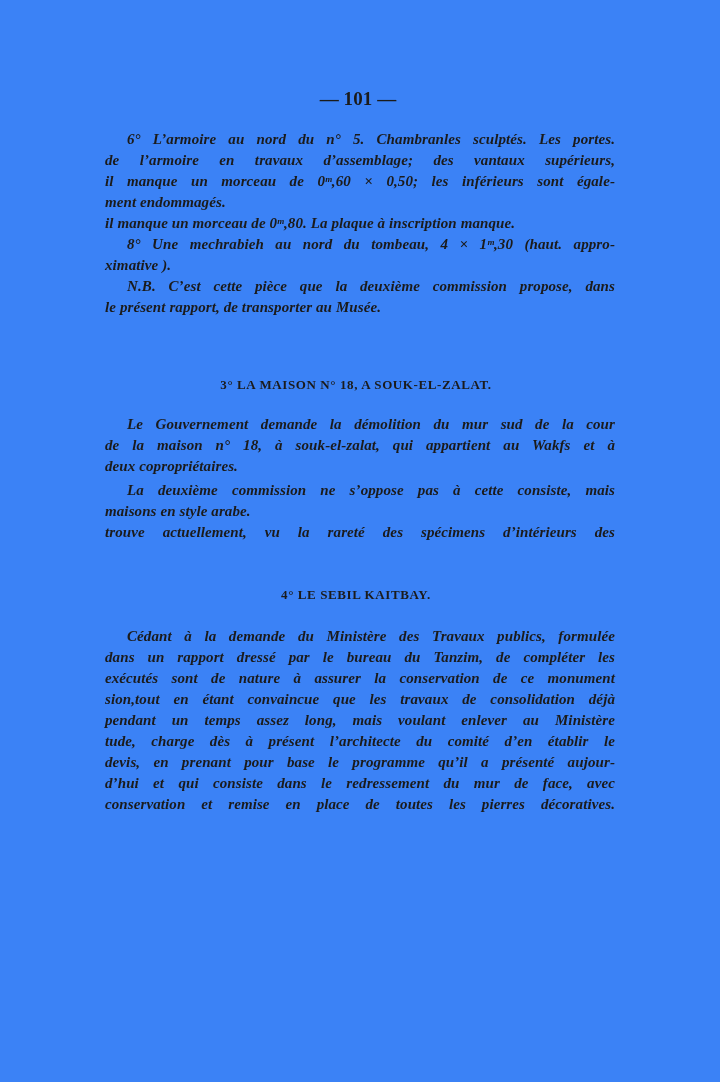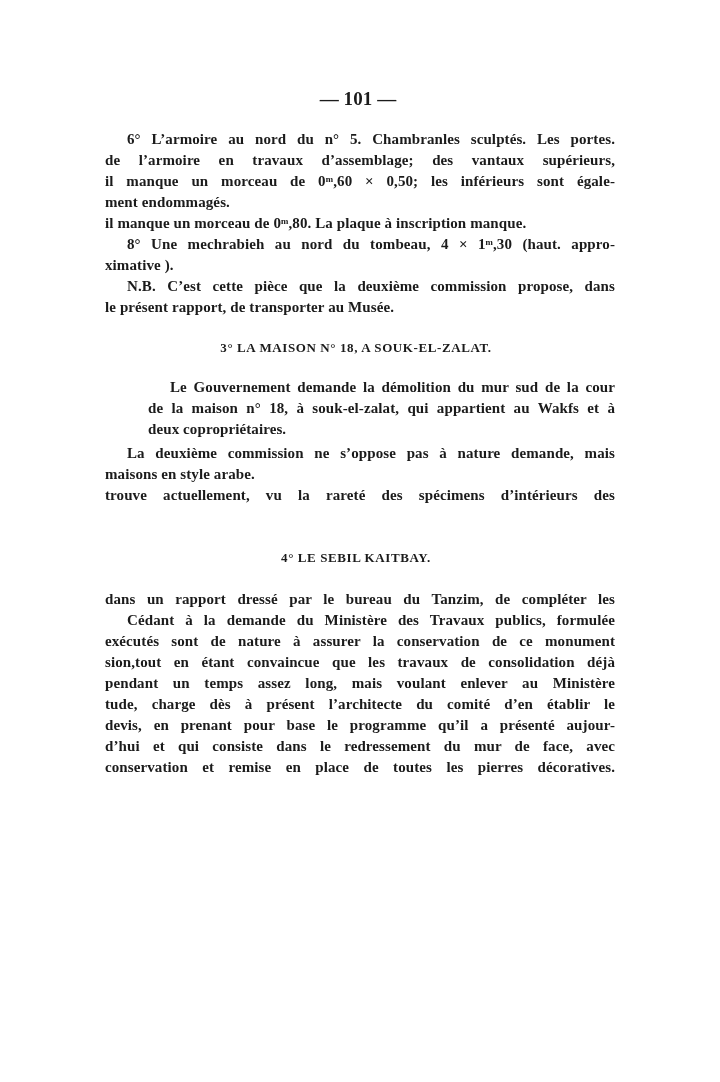--- a/index.html
+++ b/index.html
@@ -5,21 +5,21 @@
   html, body { margin: 0; padding: 0; }
   body {
     background: #e8e8e8;
     font-family: "Liberation Serif", "DejaVu Serif", serif;
   }
   .page {
     position: relative;
     width: 720px;
     height: 1082px;
     margin: 0 auto;
-    background: #ffffff;
+    background: #3b82f6;
     color: #1b1b1b;
     overflow: hidden;
   }
   .column {
     position: absolute;
     left: 105px;
     top: 0;
     width: 510px;
     font-size: 15px;
     font-weight: 700;
@@ -30,39 +30,40 @@
     line-height: 20px;
     font-size: 19px;
     text-align: center;
     padding-right: 4px;
   }
   .para { margin: 0; }
   .para .line {
     line-height: 21px;
     text-align: justify;
     text-align-last: justify;
+    font-style: italic;
   }
   .para .line.last {
     text-align-last: left;
   }
   .para .line.first {
     text-indent: 22px;
   }
   .heading {
     line-height: 20px;
     font-size: 13px;
     letter-spacing: 0.6px;
     text-align: center;
     padding-right: 8px;
     white-space: nowrap;
   }
   
   #p1 { margin-top: 20px; }
-  #h3 { margin-top: 20px; }
-  #p5 { margin-top: 19px; margin-left: 43px; }
+  #h3 { margin-top: 57px; }
+  #p5 { margin-top: 19px; }
   #p6 { margin-top: 3px; }
   #h4 { margin-top: 42px; }
   #p7 { margin-top: 21px; }
 </style>
 </head>
 <body>
 
 <div class="page">
   <div class="column">
 
@@ -91,30 +92,30 @@
 
     <div class="heading" id="h3">3° LA MAISON N° 18, A SOUK-EL-ZALAT.</div>
 
     <div class="para" id="p5">
       <div class="line first">Le Gouvernement demande la démolition du mur sud de la cour</div>
       <div class="line">de la maison n° 18, à souk-el-zalat, qui appartient au Wakfs et à</div>
       <div class="line last">deux copropriétaires.</div>
     </div>
 
     <div class="para" id="p6">
-      <div class="line first">La deuxième commission ne s’oppose pas à nature demande, mais</div>
+      <div class="line first">La deuxième commission ne s’oppose pas à cette consiste, mais</div>
       <div class="line last">maisons en style arabe.</div>
       <div class="line">trouve actuellement, vu la rareté des spécimens d’intérieurs des</div>
     </div>
 
     <div class="heading" id="h4">4° LE SEBIL KAITBAY.</div>
 
     <div class="para" id="p7">
+      <div class="line first">Cédant à la demande du Ministère des Travaux publics, formulée</div>
       <div class="line">dans un rapport dressé par le bureau du Tanzim, de compléter les</div>
-      <div class="line first">Cédant à la demande du Ministère des Travaux publics, formulée</div>
       <div class="line">exécutés sont de nature à assurer la conservation de ce monument</div>
       <div class="line">sion,tout en étant convaincue que les travaux de consolidation déjà</div>
       <div class="line">pendant un temps assez long, mais voulant enlever au Ministère</div>
       <div class="line">tude, charge dès à présent l’architecte du comité d’en établir le</div>
       <div class="line">devis, en prenant pour base le programme qu’il a présenté aujour-</div>
       <div class="line">d’hui et qui consiste dans le redressement du mur de face, avec</div>
       <div class="line">conservation et remise en place de toutes les pierres décoratives.</div>
     </div>
 
   </div>

